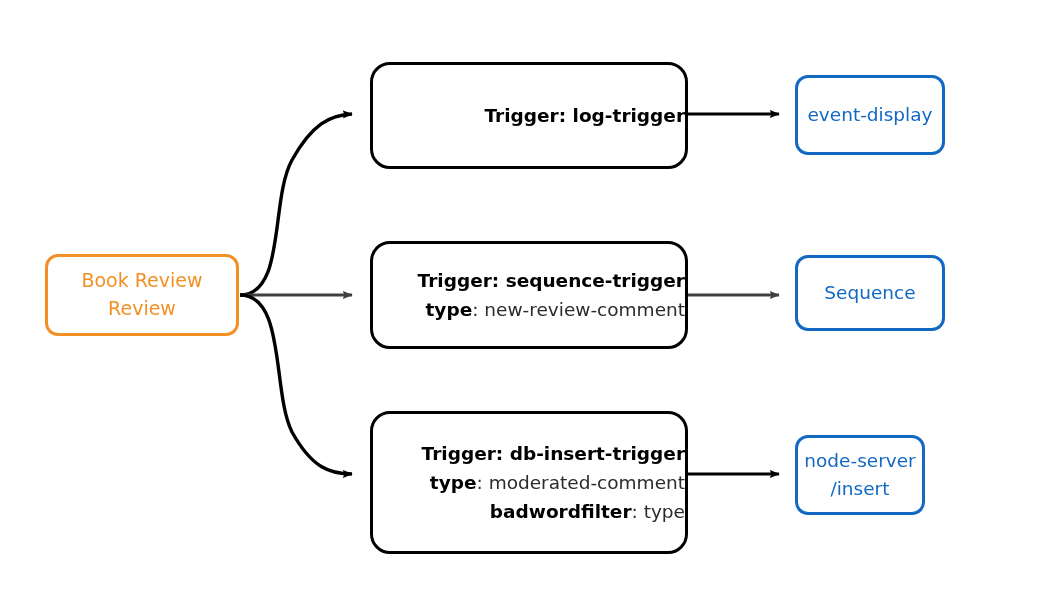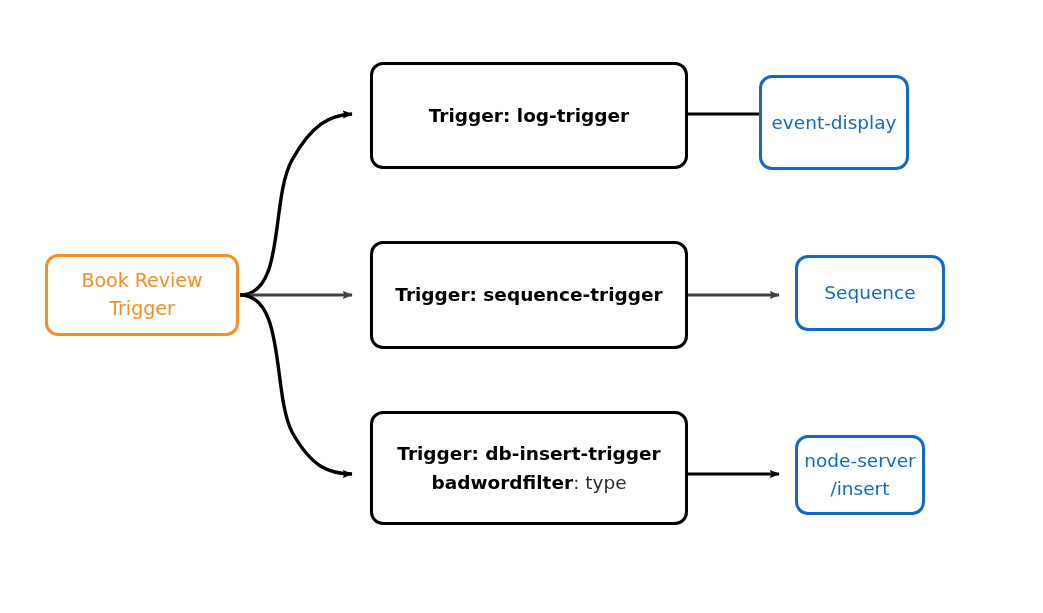--- a/index.html
+++ b/index.html
@@ -39,24 +39,25 @@
   }
   .node.broker {
     border: 3px solid #f29025;
     border-radius: 13px;
     color: #f29025;
     font-size: 19px;
     line-height: 1.45;
   }
   .node.trigger {
     border: 3px solid #000000;
-    border-radius: 13px;
+    border-radius: 20px;
     color: #1a1a1a;
     font-size: 18.5px;
     line-height: 1.57;
+    align-items: flex-end;
   }
   .node.target {
     border: 3px solid #1268c3;
     border-radius: 13px;
     color: #1268c3;
     font-size: 18.5px;
     line-height: 1.5;
   }
   .line {
     white-space: pre;
@@ -104,37 +105,39 @@
       <path d="M688,295 L779,295" fill="none" stroke="#404040" stroke-width="3.2" marker-end="url(#arrowGray)"></path>
     </g>
 
     <g>
       <path d="M688,474 L779,474" fill="none" stroke="#000000" stroke-width="3.2" marker-end="url(#arrowBlack)"></path>
     </g>
   </svg>
 
   <div class="node broker" style="left:45px; top:254px; width:194px; height:82px;text-align:right;">
     <span class="line">Book Review</span>
-    <span class="line">Trigger</span>
+    <span class="line">Review</span>
   </div>
 
   <div class="node trigger" style="left:370px; top:62px; width:318px; height:107px;">
     <span class="line b">Trigger: log-trigger</span>
   </div>
 
   <div class="node trigger" style="left:370px; top:241px; width:318px; height:108px;">
     <span class="line b">Trigger: sequence-trigger</span>
+    <span class="line sub"><span class="b">type</span><span>: new-review-comment</span></span>
   </div>
 
-  <div class="node trigger" style="left:370px; top:411px; width:318px; height:114px;">
+  <div class="node trigger" style="left:370px; top:411px; width:318px; height:143px;">
     <span class="line b">Trigger: db-insert-trigger</span>
+    <span class="line sub"><span class="b">type</span><span>: moderated-comment</span></span>
     <span class="line sub"><span class="b">badwordfilter</span><span>: type</span></span>
   </div>
 
-  <div class="node target" style="left:759px; top:75px; width:150px; height:95px;">
+  <div class="node target" style="left:795px; top:75px; width:150px; height:80px;">
     <span class="line">event-display</span>
   </div>
 
   <div class="node target" style="left:795px; top:255px; width:150px; height:76px;">
     <span class="line">Sequence</span>
   </div>
 
   <div class="node target" style="left:795px; top:435px; width:130px; height:80px;">
     <span class="line">node-server</span>
     <span class="line">/insert</span>

